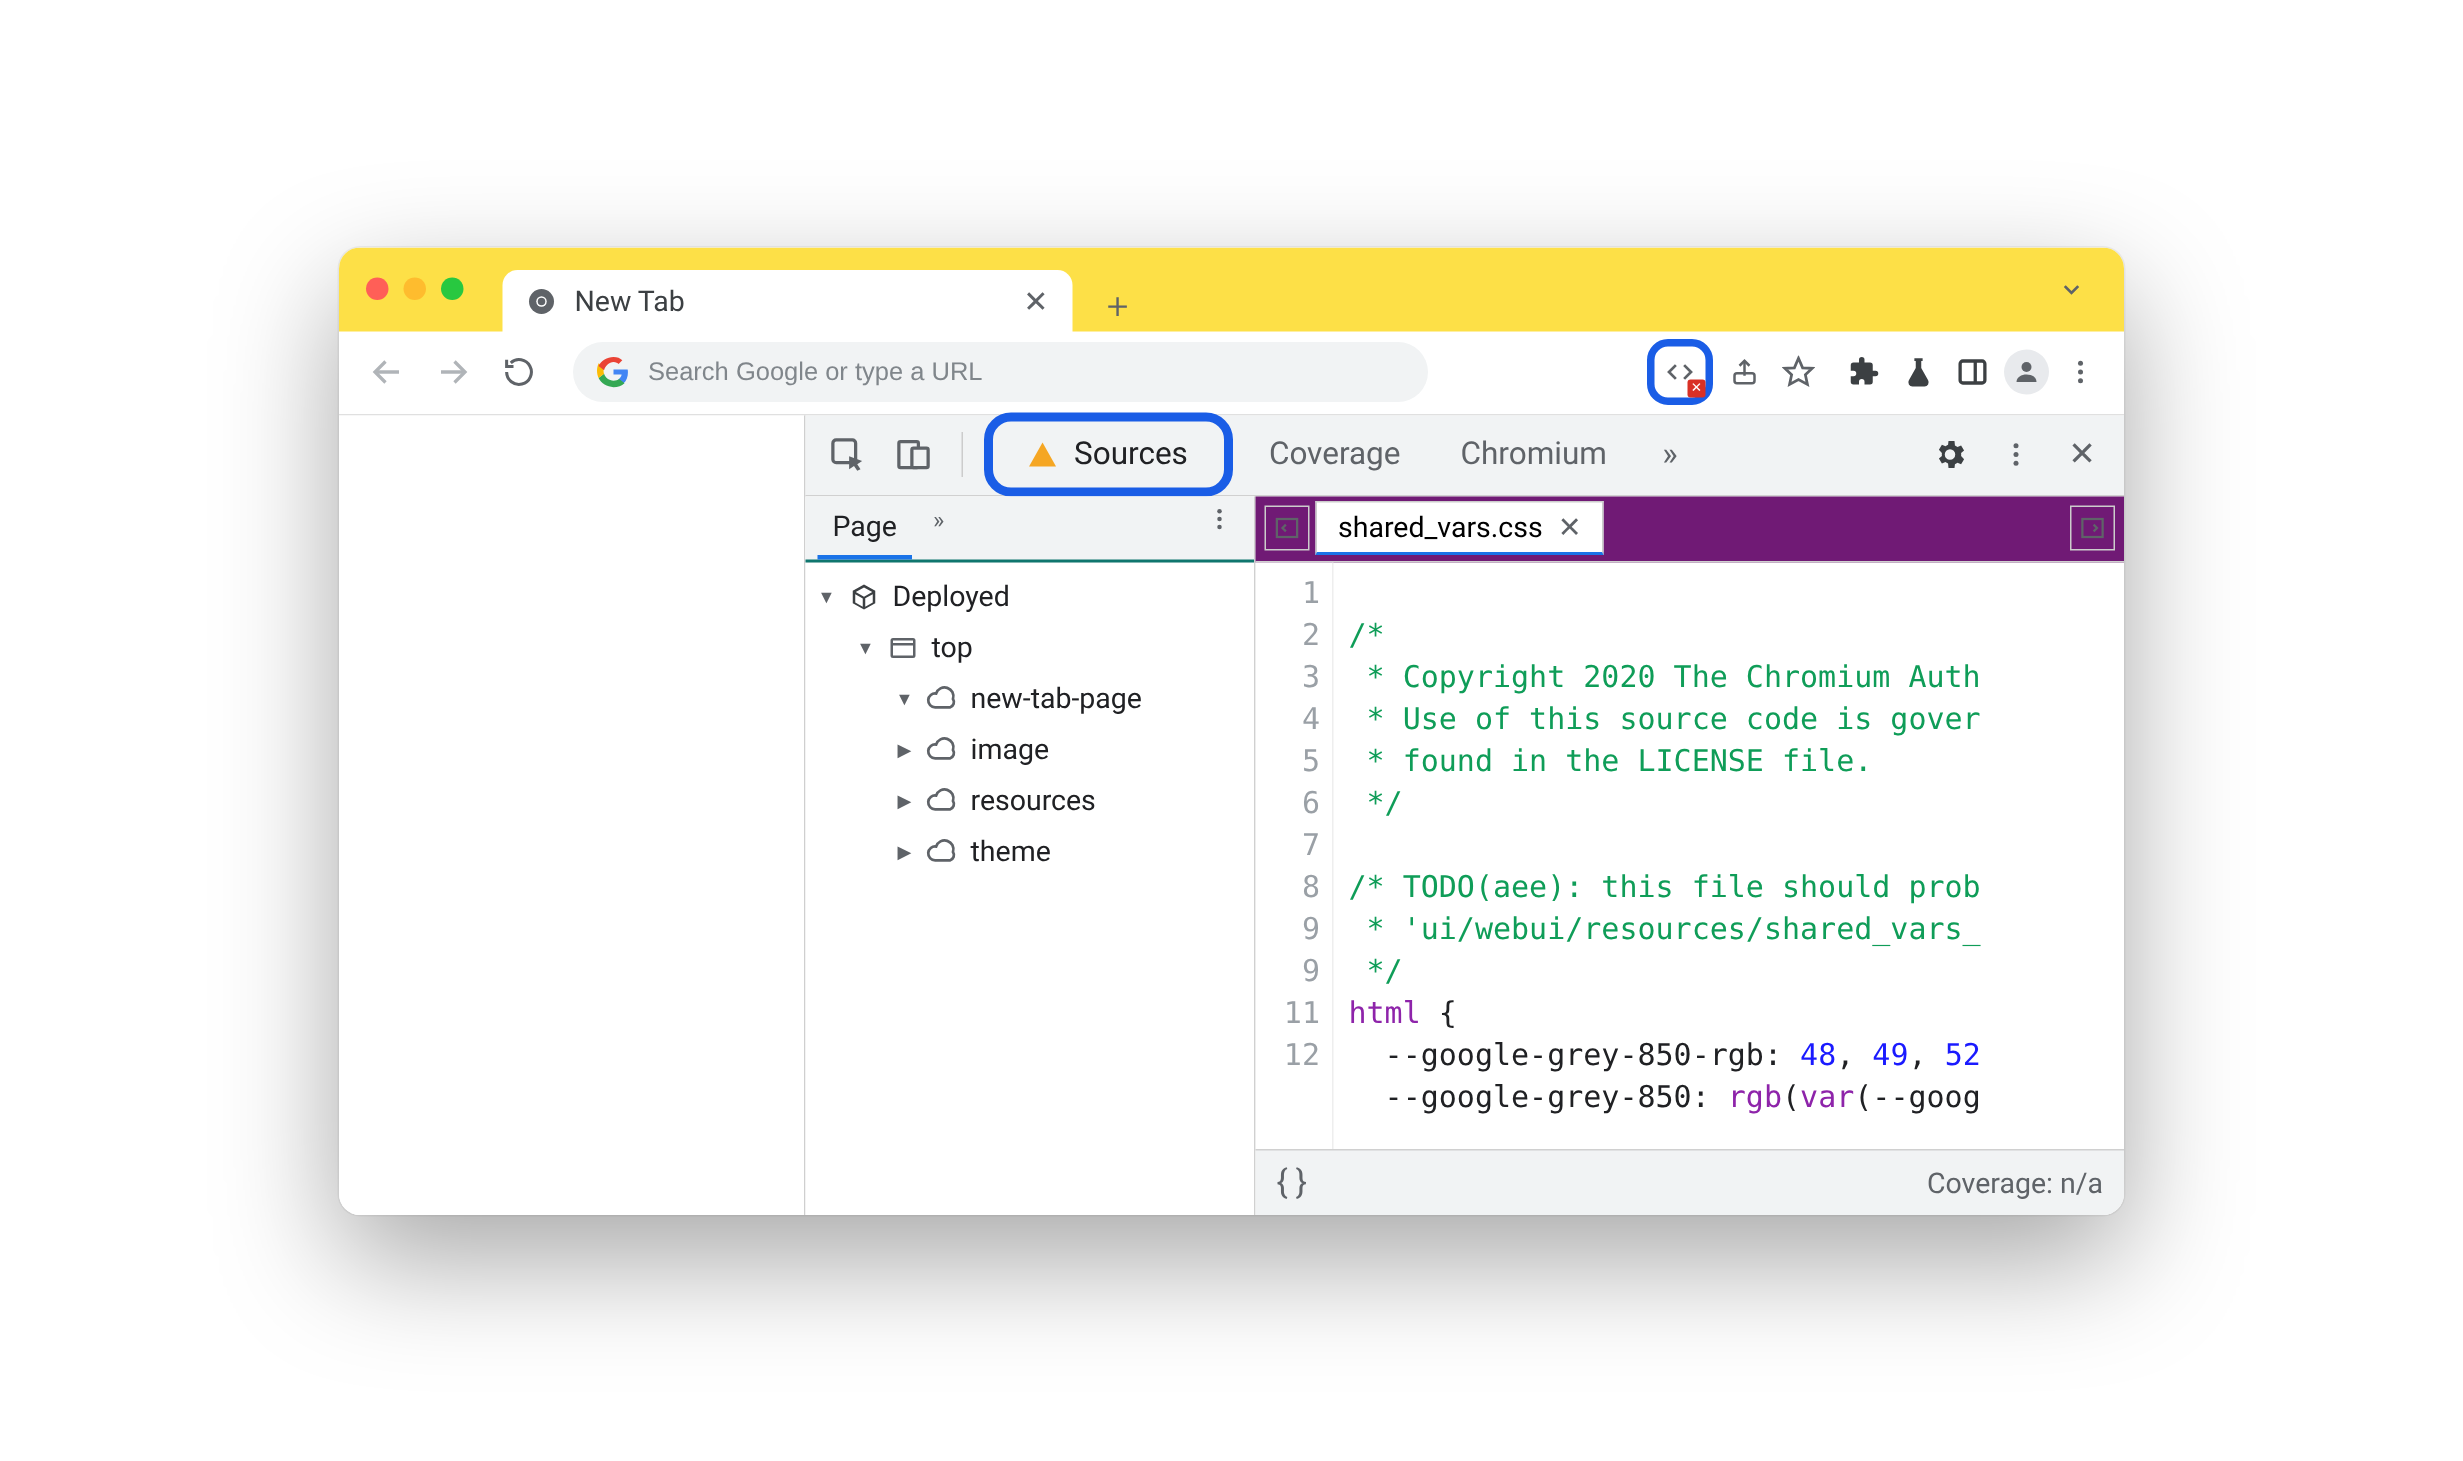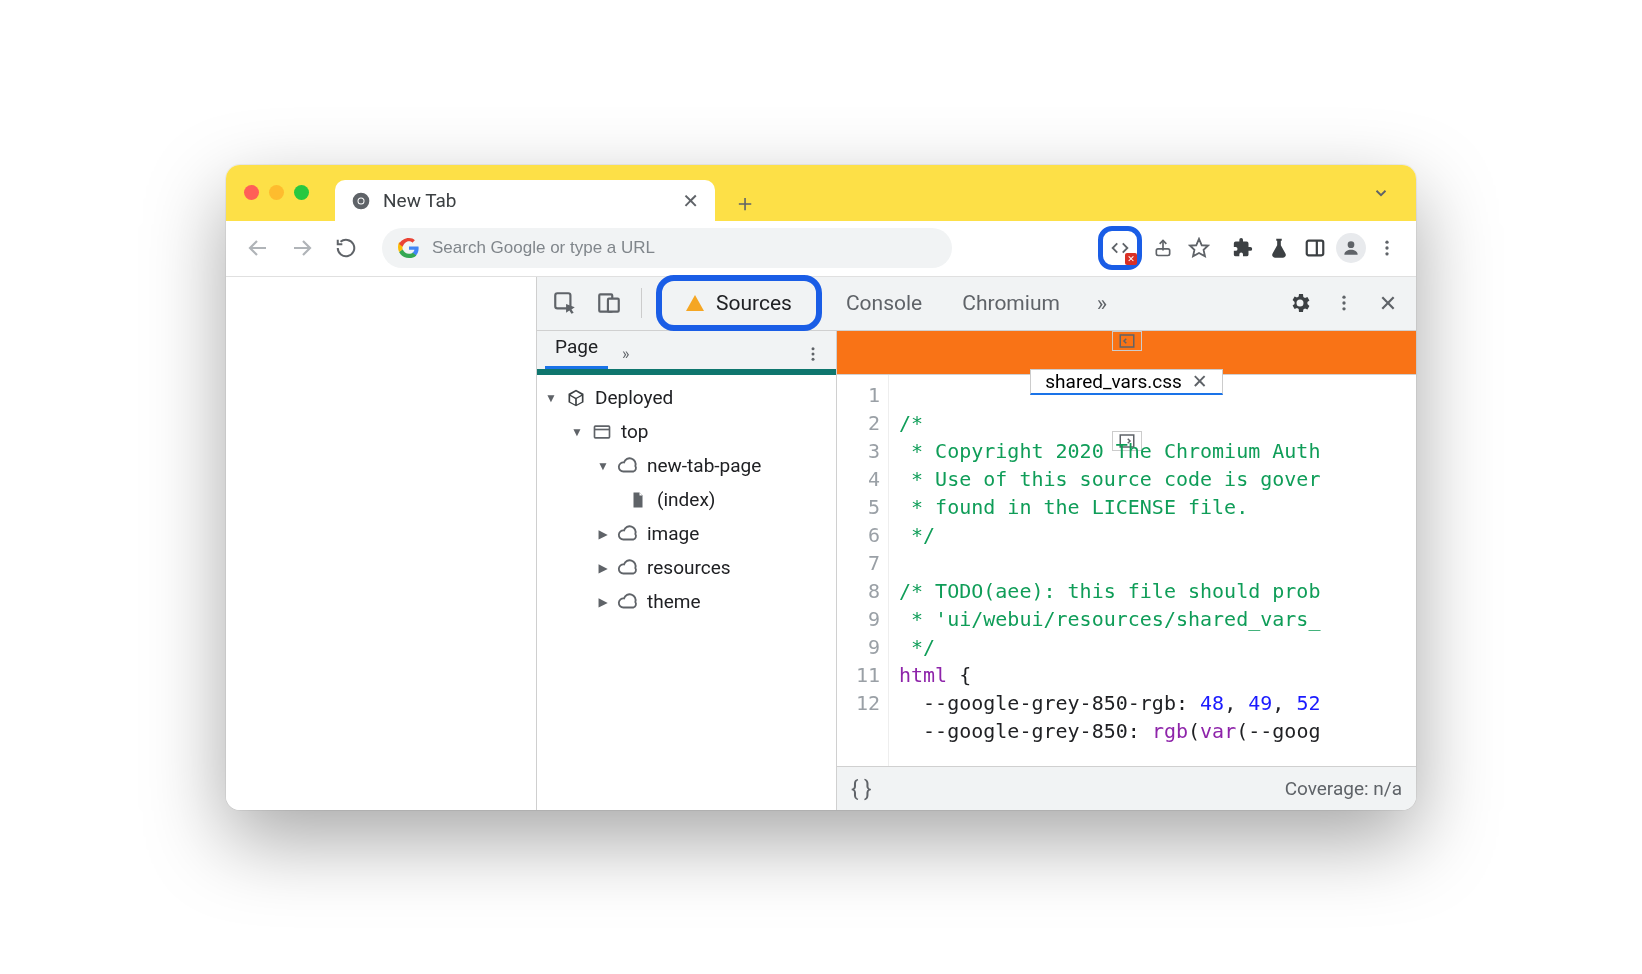--- a/index.html
+++ b/index.html
@@ -146,22 +146,22 @@
   margin-right: 4px;
 }
 .dt-tabbar .spacer { flex: 1; }
 
 
 .dt-body { flex: 1; display: flex; min-height: 0; }
 
 
 .navigator { width: 300px; display: flex; flex-direction: column; border-right: 1px solid #d0d0d0; background: #fff; }
 .nav-tabs {
-  height: 44px; background: #f1f3f4; border-bottom: 6px solid #0f766e;
-  display: flex; align-items: flex-end; padding: 0 8px; gap: 8px;
+  height: 44px; background: #f1f3f4; border-bottom: 2px solid #0f766e;
+  display: flex; align-items: flex-start; padding: 0 8px; gap: 8px;
 }
 .nav-tab { font-size: 19px; color: #202124; padding: 8px 10px; border-bottom: 3px solid transparent; cursor: pointer; }
 .nav-tab.active { border-bottom-color: #1a73e8; }
 .nav-more { color: #5f6368; padding: 6px; cursor: pointer; }
 .nav-tabs .spacer { flex: 1; }
 .nav-kebab { color: #5f6368; padding: 6px; cursor: pointer; display: flex; }
 
 .tree { flex: 1; overflow: auto; padding: 6px 0; font-size: 19px; color: #202124; }
 .tree-row { display: flex; align-items: center; gap: 8px; height: 34px; padding-left: 6px; cursor: pointer; white-space: nowrap; }
 .tree-row.selected { background: #e6e6e6; }
@@ -170,22 +170,22 @@
 .tree-icon { display: inline-flex; width: 22px; height: 22px; align-items: center; justify-content: center; }
 
 .ind-0 { padding-left: 8px; }
 .ind-1 { padding-left: 34px; }
 .ind-2 { padding-left: 60px; }
 .ind-3 { padding-left: 70px; }
 
 
 .editor { flex: 1; display: flex; flex-direction: column; min-height: 0; }
 .ed-tabs {
-  height: 44px; background: #f97316; border-bottom: 1px solid #d0d0d0;
-  display: flex; align-items: center; padding: 0 6px; gap: 18px; flex-direction: column;
+  height: 44px; background: #701a75; border-bottom: 1px solid #d0d0d0;
+  display: flex; align-items: center; padding: 0 6px; gap: 4px;
 }
 .ed-nav { width: 30px; height: 30px; display: flex; align-items: center; justify-content: center; color: #5f6368; cursor: pointer; border: 1px solid #ccc; }
 .ed-tab {
   background: #fff; height: 36px; display: flex; align-items: center; gap: 10px;
   padding: 0 14px; border: 1px solid #ccc; border-bottom: 2px solid #1a73e8;
   font-size: 19px; cursor: pointer;
 }
 .ed-tab .close { color: #5f6368; cursor: pointer; }
 .ed-tabs .spacer { flex: 1; }
 
@@ -343,21 +343,21 @@
             </svg>
         </div>
         <div class="dt-sep"></div>
         <div class="dt-tab-highlight">
           <div class="dt-tab active">
             <span class="warn-tri"></span>
             <span>Sources</span>
           </div>
         </div>
         <div class="dt-tab">
-            <span>Console</span>
+            <span>Coverage</span>
           </div>
         <div class="dt-tab">
             <span>Chromium</span>
           </div>
         <div class="dt-tool" style="font-size:22px;color:#5f6368;">»</div>
         <div class="spacer"></div>
         <div class="dt-tool">
           <svg width="24" height="24" viewBox="0 0 24 24" fill="#3c4043">
               <path d="M19.4 13a7.5 7.5 0 0 0 0-2l2-1.6-2-3.4-2.4 1a7.4 7.4 0 0 0-1.7-1L15 3h-4l-.3 2.5a7.4 7.4 0 0 0-1.7 1l-2.4-1-2 3.4L6.6 11a7.5 7.5 0 0 0 0 2l-2 1.6 2 3.4 2.4-1a7.4 7.4 0 0 0 1.7 1L11 21h4l.3-2.5a7.4 7.4 0 0 0 1.7-1l2.4 1 2-3.4zM12 15.5A3.5 3.5 0 1 1 15.5 12 3.5 3.5 0 0 1 12 15.5z"></path>
             </svg>
@@ -408,30 +408,20 @@
               <span>top</span>
             </div>
             <div class="tree-row ind-2">
               <span class="tree-arrow">▼</span>
               <span class="tree-icon">
                   <svg width="22" height="22" viewBox="0 0 24 24" fill="none" stroke="#5f6368" stroke-width="2">
                     <path d="M7 18a5 5 0 1 1 .7-9.95A6 6 0 0 1 20 12a4 4 0 0 1-2 6z"></path>
                   </svg>
                 </span>
               <span>new-tab-page</span>
-            </div>
-            <div class="tree-row ind-3">
-              <span class="tree-arrow blank">▶</span>
-              <span class="tree-icon">
-                  <svg width="18" height="18" viewBox="0 0 24 24" fill="#5f6368">
-                    <path d="M6 2h8l4 4v16H6z"></path>
-                    <path d="M14 2v4h4" fill="#fff"></path>
-                  </svg>
-                </span>
-              <span>(index)</span>
             </div>
             <div class="tree-row ind-2">
               <span class="tree-arrow">▶</span>
               <span class="tree-icon">
                   <svg width="22" height="22" viewBox="0 0 24 24" fill="none" stroke="#5f6368" stroke-width="2">
                     <path d="M7 18a5 5 0 1 1 .7-9.95A6 6 0 0 1 20 12a4 4 0 0 1-2 6z"></path>
                   </svg>
                 </span>
               <span>image</span>
             </div>

